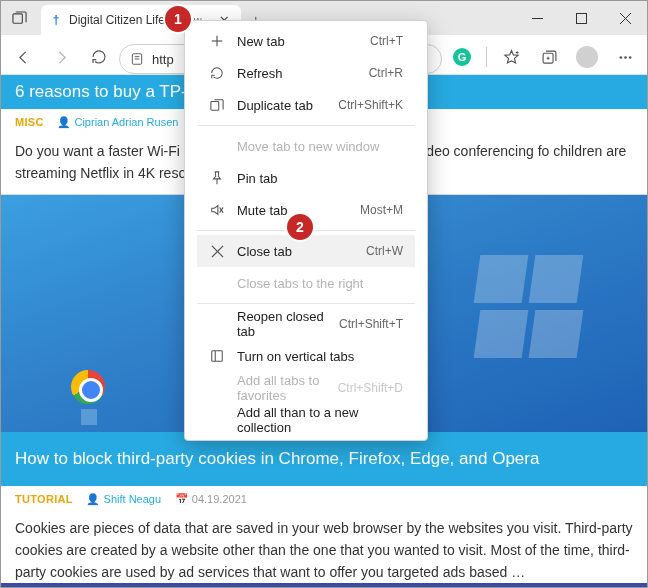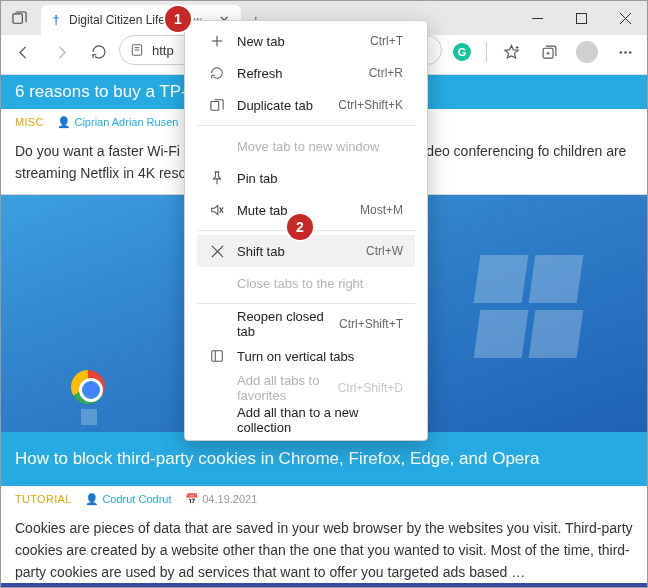--- a/index.html
+++ b/index.html
@@ -7,34 +7,34 @@
 .window{width:648px;height:588px;border:1px solid #999;background:#fff;position:relative}
 .titlebar{height:34px;background:#e8e8e8;display:flex;align-items:flex-end}
 .collections-btn{width:36px;height:34px;display:flex;align-items:center;justify-content:center;color:#444}
 .tab{height:30px;background:#fff;border-radius:6px 6px 0 0;display:flex;align-items:center;padding:0 8px;gap:6px;min-width:180px;margin-left:4px}
 .tab-favicon{width:14px;height:14px;display:flex;align-items:center;justify-content:center;color:#1a73e8;font-weight:bold;font-size:12px}
 .tab-title{flex:1;font-size:12px;color:#333;white-space:nowrap;overflow:hidden}
 .tab-close{width:14px;color:#555;font-size:13px;cursor:pointer}
 .newtab{width:30px;height:30px;display:flex;align-items:center;justify-content:center;color:#555;font-size:15px}
 .win-controls{margin-left:auto;display:flex}
 .win-btn{width:44px;height:34px;display:flex;align-items:center;justify-content:center;color:#333}
-.toolbar{height:40px;background:#fff;border-bottom:1px solid #e0e0e0;display:flex;align-items:flex-start;padding:0 4px;gap:2px}
+.toolbar{height:40px;background:#fff;border-bottom:1px solid #e0e0e0;display:flex;align-items:flex-end;padding:0 4px;gap:2px}
 .tbtn{width:36px;height:34px;display:flex;align-items:center;justify-content:center;color:#555}
 .tbtn svg{display:block}
 .addr{flex:1;height:30px;border:1px solid #d0d0d0;border-radius:15px;display:flex;align-items:center;padding:0 10px;gap:8px;color:#555;font-size:13px}
 .addr .urltext{flex:1;color:#333}
 .right-icons{display:flex;align-items:center;gap:2px}
 .grammarly{width:18px;height:18px;border-radius:50%;background:#15c39a;color:#fff;display:flex;align-items:center;justify-content:center;font-size:11px;font-weight:bold}
 .sep{width:1px;height:20px;background:#ccc;margin:0 4px}
 .avatar{width:22px;height:22px;border-radius:50%;background:#d0d0d0}
 
 .content{position:relative;height:calc(100% - 74px);overflow:hidden}
 .article-hero{height:34px;background:#27aae1;color:#fff;display:flex;align-items:center;padding:0 14px;font-size:17px;font-weight:400}
 .meta{height:26px;display:flex;align-items:center;gap:14px;padding:0 14px;font-size:11px;color:#666}
-.meta .cat{color:#e7a60b;font-weight:400;letter-spacing:.3px}
+.meta .cat{color:#e7a60b;font-weight:700;letter-spacing:.3px}
 .meta .author{color:#27aae1}
 .meta .date{color:#999}
 .body-text{padding:6px 14px 10px;font-size:14px;color:#333;line-height:1.55}
 
 .desktop-img{height:238px;background:linear-gradient(160deg,#3b9fe0 0%,#2f7fc9 45%,#1e62b5 100%);border-top:1px solid #d8d8d8;position:relative}
 .win-logo{position:absolute;right:60px;top:60px;width:110px;height:110px}
 .win-logo div{position:absolute;width:48px;height:48px;background:rgba(255,255,255,.25);transform:skewX(-8deg)}
 .wl-tl{left:0;top:0}.wl-tr{left:55px;top:0}.wl-bl{left:0;top:55px}.wl-br{left:55px;top:55px}
 .chrome-ico{position:absolute;left:70px;top:175px;width:34px;height:34px;border-radius:50%;background:conic-gradient(#ea4335 0 120deg,#34a853 120deg 240deg,#fbbc05 240deg 360deg)}
 .chrome-ico::after{content:"";position:absolute;left:8px;top:8px;width:18px;height:18px;border-radius:50%;background:#4285f4;border:3px solid #fff}
@@ -169,21 +169,21 @@
           <div class="wl-bl"></div>
           <div class="wl-br"></div>
       </div>
       <div class="chrome-ico"></div>
       <div class="file-ico"></div>
     </div>
 
     <div class="article2-hero">How to block third-party cookies in Chrome, Firefox, Edge, and Opera</div>
     <div class="meta">
       <span class="cat">TUTORIAL</span>
-      <span class="author">👤 <span>Codrut Codrut</span></span>
+      <span class="author">👤 <span>Shift Neagu</span></span>
       <span class="date">📅 <span>04.19.2021</span></span>
     </div>
     <div class="body-text">Cookies are pieces of data that are saved in your web browser by the websites you visit. Third-party cookies are created by a website other than the one that you wanted to visit. Most of the time, third-party cookies are used by ad services that want to offer you targeted ads based …</div>
 
     <div class="bottom-bar"></div>
   </div>
 
   <div class="context-menu" id="ctx">
       <div class="menu-item">
         <span class="mi-icon">
@@ -240,21 +240,21 @@
         <span class="mi-shortcut">Most+M</span>
       </div>
       <div class="menu-sep"></div>
       <div class="menu-item highlight">
         <span class="mi-icon">
           <svg width="13" height="13" viewBox="0 0 14 14" stroke="currentColor" stroke-width="1.3">
             <line x1="1" y1="1" x2="13" y2="13"></line>
             <line x1="13" y1="1" x2="1" y2="13"></line>
           </svg>
         </span>
-        <span class="mi-label">Shift tab</span>
+        <span class="mi-label">Close tab</span>
         <span class="mi-shortcut">Ctrl+W</span>
       </div>
       <div class="menu-item disabled">
         <span class="no-icon"></span>
         <span class="mi-label">Close tabs to the right</span>
       </div>
       <div class="menu-sep"></div>
       <div class="menu-item">
         <span class="no-icon"></span>
         <span class="mi-label">Reopen closed tab</span>

